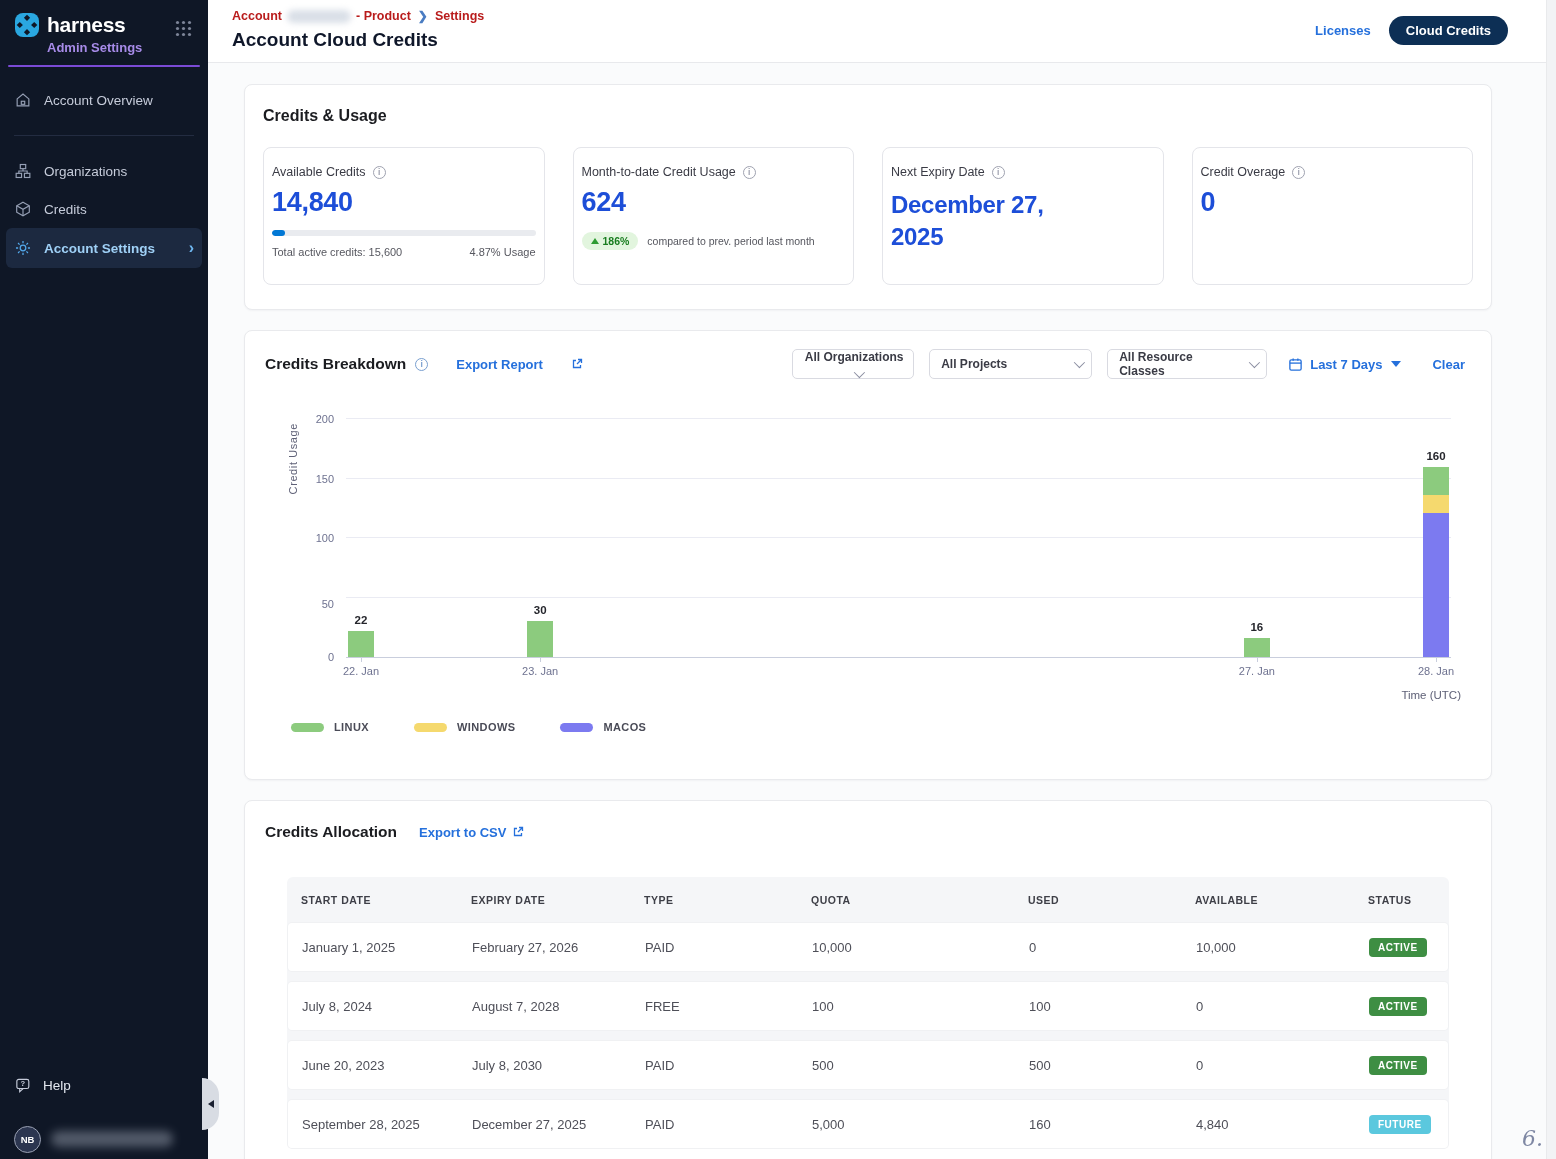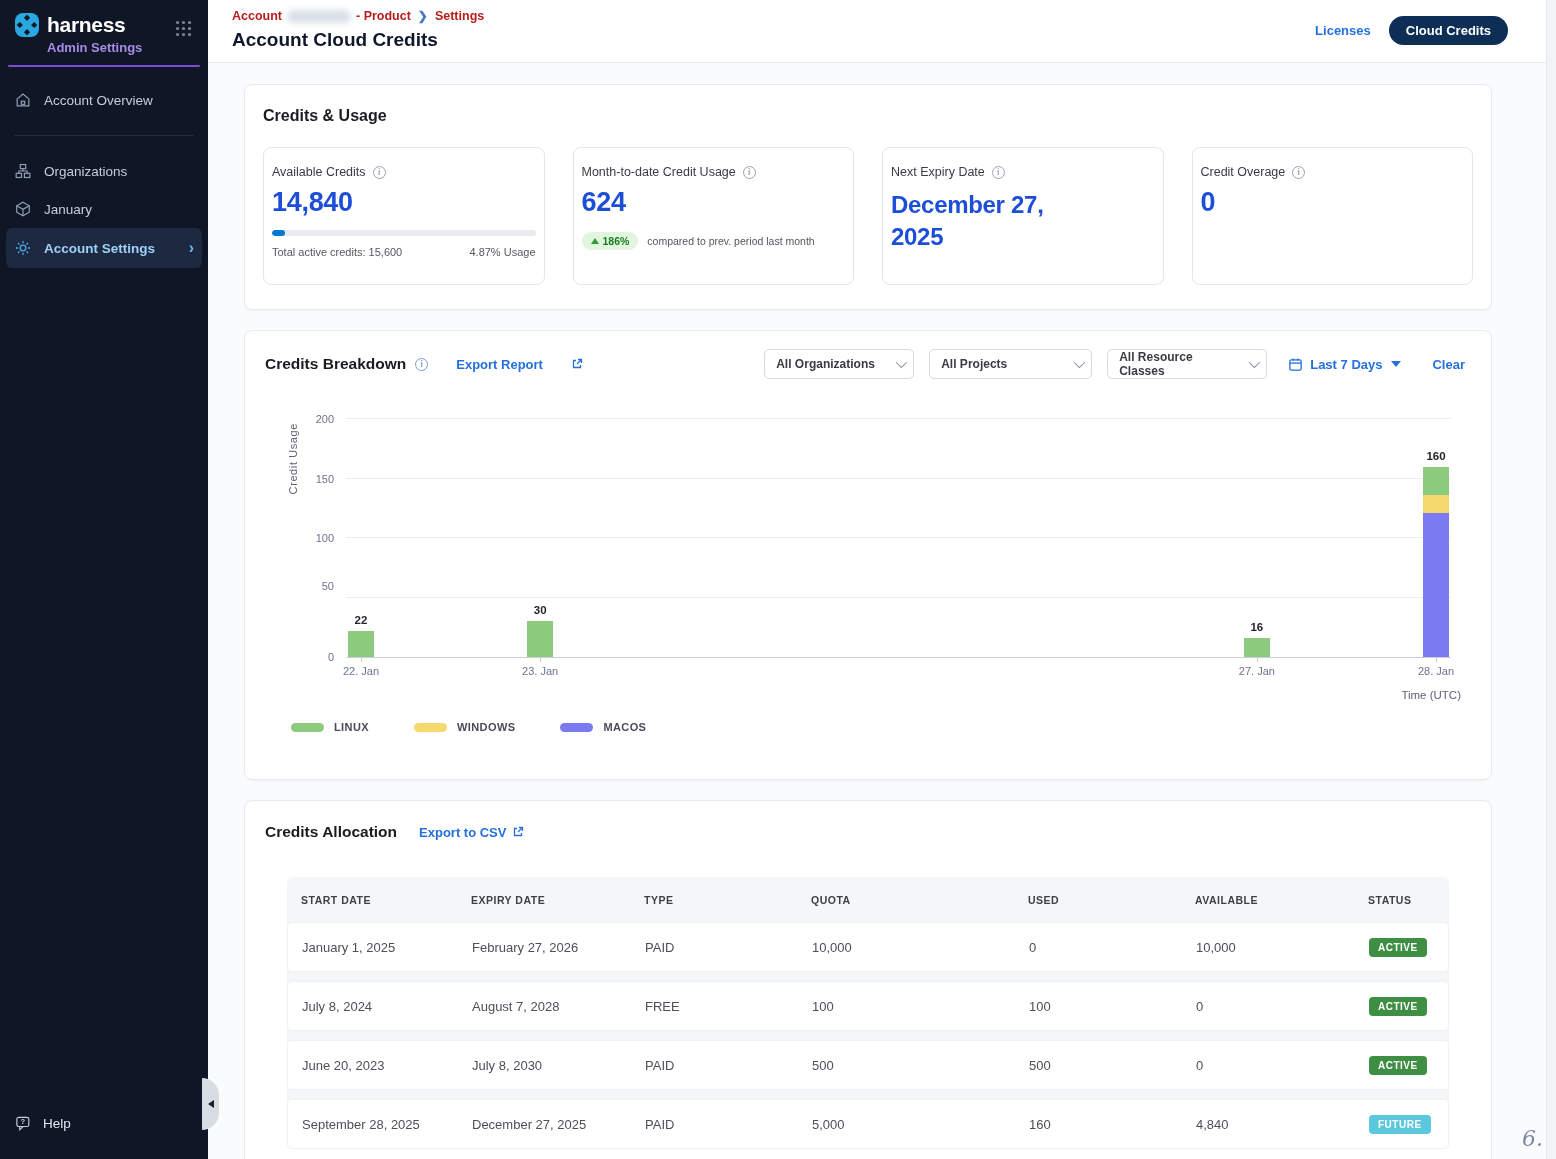--- a/index.html
+++ b/index.html
@@ -63,21 +63,21 @@
   .badge-note { font-size:10.5px; color:#55565E; }
 
   
   .bd-head { display:flex; align-items:center; padding:18px 16px 0 20px; }
   .bd-title { font-size:15.5px; font-weight:700; color:#1B1C20; }
   .bd-head .info-circle { margin-left:9px; }
   .export-link { display:inline-flex; align-items:center; gap:6px; font-size:13px; font-weight:700; color:#2570DC; cursor:pointer; }
   .bd-head .export-link { margin-left:28px;gap:28px; }
   .filters { margin-left:auto; display:flex; align-items:center; gap:15px; }
   .dropdown { display:flex; align-items:center; justify-content:space-between; border:1px solid #D9DAE1; border-radius:5px; background:#FFFFFF; height:30px; padding:0 9px 0 11px; font-size:12px; font-weight:700; color:#3A3B45; cursor:pointer; }
-  .dd-org { width:150px; } .dd-proj { width:163px; } .dd-res { width:160px; }
+  .dd-org { width:122px;flex-direction:column; } .dd-proj { width:163px; } .dd-res { width:160px; }
   .dd-chev { width:8px; height:8px; border-right:1.6px solid #8A8DA0; border-bottom:1.6px solid #8A8DA0; transform:rotate(45deg) translateY(-2px); margin-left:8px; }
   .date-filter { display:flex; align-items:center; gap:7px; font-size:13px; font-weight:700; color:#2570DC; margin-left:6px; cursor:pointer; }
   .caret-down { width:0; height:0; border-left:5px solid transparent; border-right:5px solid transparent; border-top:6px solid #2570DC; margin-left:2px; }
   .clear-link { font-size:13px; font-weight:700; color:#2570DC; margin:0 10px 0 16px; cursor:pointer; }
 
   
   .chart-plot { position:absolute; left:101px; top:89px; width:1105px; height:238px; border-bottom:1px solid #C9CEDD; }
   .gridline { position:absolute; left:0; right:0; height:1px; background:#EAEBF3; }
   .ytick { position:absolute; left:-58px; width:46px; text-align:right; font-size:11px; color:#6E7290; }
   .bar-seg { position:absolute; width:26px; }
@@ -161,21 +161,21 @@
       </span>
       <span>Organizations</span>
     </div>
     <div class="nav-item">
       <span class="nav-icn">
         <svg width="18" height="18" viewBox="0 0 20 20" fill="none" stroke="#96A0B5" stroke-width="1.3">
           <path d="M10 2.4 17 6.4v7.2l-7 4-7-4V6.4z"></path>
             <path d="M3 6.4 10 10.4 17 6.4M10 10.4v7.2"></path>
         </svg>
       </span>
-      <span>January</span>
+      <span>Credits</span>
     </div>
     <div class="nav-item active">
       <span class="nav-icn">
         <svg width="18" height="18" viewBox="0 0 20 20" fill="none" stroke="#53A8EA" stroke-width="1.4">
           <circle cx="10" cy="10" r="3.1"></circle>
           <path d="M10 2.2v2.4M10 15.4v2.4M2.2 10h2.4M15.4 10h2.4M4.5 4.5l1.7 1.7M13.8 13.8l1.7 1.7M4.5 15.5l1.7-1.7M13.8 6.2l1.7-1.7"></path>
         </svg>
       </span>
       <span>Account Settings</span>
       <span class="chev">›</span>
@@ -185,20 +185,24 @@
   <div class="sidebar-bottom">
     <div class="help-row">
       <span>
         <svg width="19" height="19" viewBox="0 0 20 20" fill="none" stroke="#C6CCDA" stroke-width="1.2">
           <rect x="3" y="3.6" width="12.6" height="9.6" rx="2"></rect>
           <path d="M6 13.2v3.4l3.6-3.4"></path>
           <text x="9.2" y="11" font-size="8" fill="#C6CCDA" stroke="none" text-anchor="middle" font-weight="bold">?</text>
         </svg>
       </span>
       <span>Help</span>
+    </div>
+    <div class="avatar-row">
+      <span class="avatar">NB</span>
+      <span class="blur-name"></span>
     </div>
   </div>
 </div>
 
 <div class="collapse-tab">
   <span class="collapse-arrow"></span>
 </div>
 
 <div class="main-header">
   <div class="breadcrumb">
@@ -305,21 +309,21 @@
           <span class="caret-down"></span>
         </div>
         <span class="clear-link">Clear</span>
       </div>
     </div>
 
     <div class="ylabel">Credit Usage</div>
     <div class="chart-plot">
         <div class="ytick" style="bottom: -6px;">0</div>
         <div class="gridline" style="bottom: 59.5px;"></div>
-        <div class="ytick" style="bottom: 65px;">50</div>
+        <div class="ytick" style="bottom: 47px;">50</div>
         <div class="gridline" style="bottom: 119px;"></div>
         <div class="ytick" style="bottom: 113px;">100</div>
         <div class="gridline" style="bottom: 178.5px;"></div>
         <div class="ytick" style="bottom: 172.5px;">150</div>
         <div class="gridline" style="bottom: 238px;"></div>
         <div class="ytick" style="bottom: 232px;">200</div>
         <div class="bar-seg" style="left: 2px; bottom: 0px; height: 26.18px; background: rgb(140, 203, 126);"></div>
         <div class="bar-label" style="left: -15px; bottom: 31.18px;">22</div>
         <div class="xtickmark" style="left: 15px;"></div>
         <div class="xtick" style="left: -25px;">22. Jan</div>

